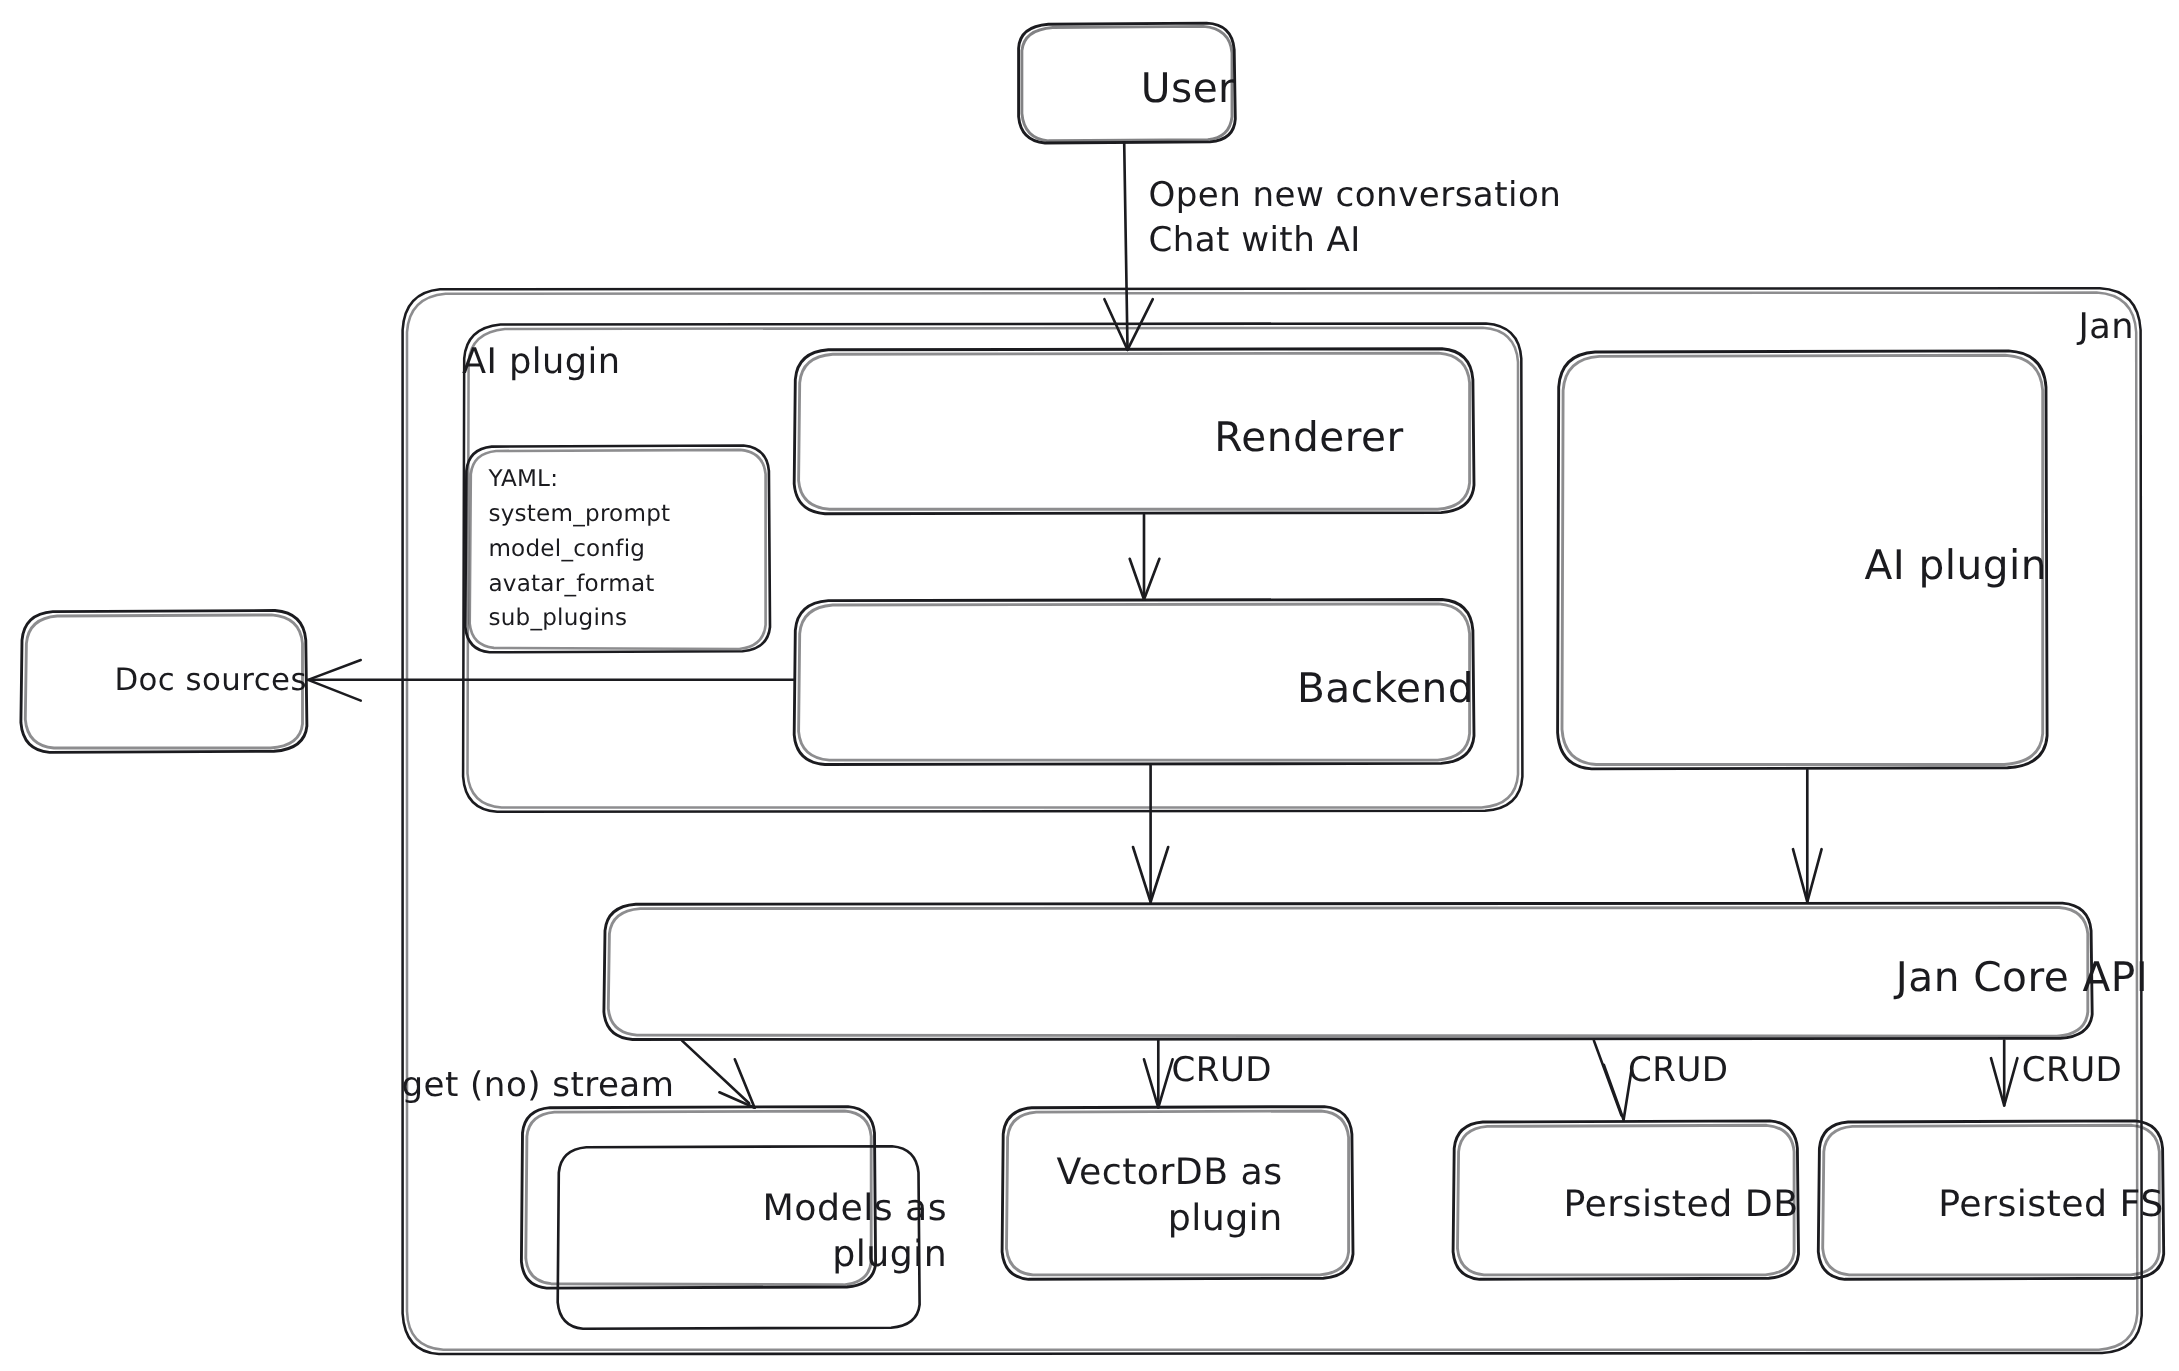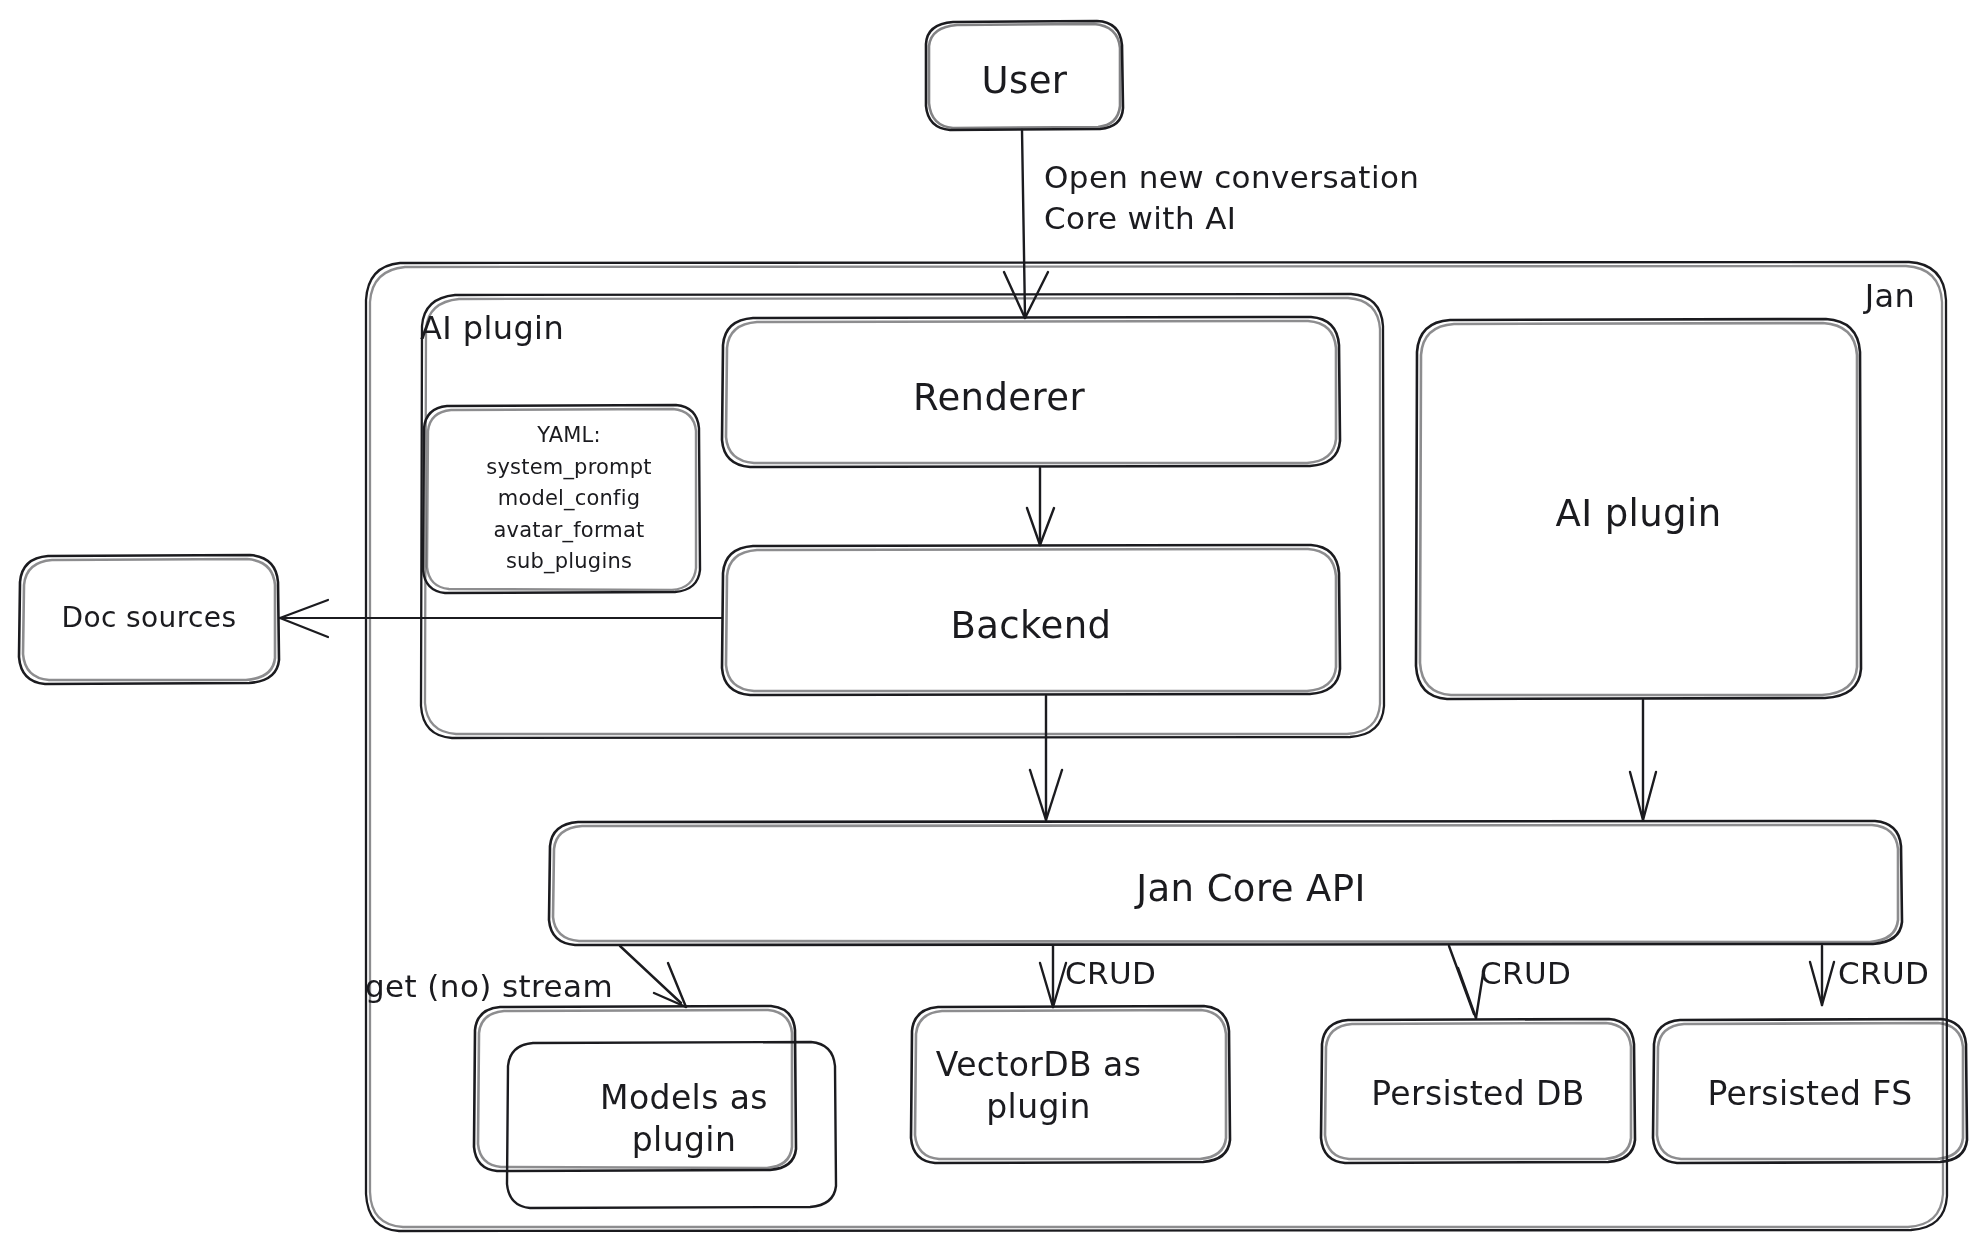--- a/index.html
+++ b/index.html
@@ -21,34 +21,34 @@
     position: absolute;
     left: 0;
     top: 0;
     width: 1981px;
     height: 1246px;
   }
   .node-label {
     position: absolute;
     color: #1b1b1f;
     font-family: "DejaVu Sans", sans-serif;
-    text-align: center;
+    text-align: right;
     line-height: 1.28;
     white-space: pre-line;
     letter-spacing: 0.4px;
     pointer-events: none;
   }
   .lbl-xl   { font-size: 37px; }
   .lbl-lg   { font-size: 28px; }
   .lbl-md   { font-size: 33px; }
   .lbl-cont { font-size: 32px; }
   .lbl-edge { font-size: 31px; }
   .lbl-yaml {
     font-size: 21px;
-    text-align: center;
+    text-align: left;
     line-height: 1.5;
     letter-spacing: 0.2px;
   }
   .edge-label {
     position: absolute;
     color: #1b1b1f;
     font-family: "DejaVu Sans", sans-serif;
     white-space: pre-line;
     line-height: 1.33;
     letter-spacing: 0.4px;
@@ -230,21 +230,21 @@
 plugin</div>
   <div class="hit" style="left:911px; top:1006px; width:319px; height:157px;"></div>
 
   <div class="node-label lbl-md" style="left:1321px; top:1073px; width:314px;">Persisted DB</div>
   <div class="hit" style="left:1321px; top:1019px; width:314px; height:144px;"></div>
 
   <div class="node-label lbl-md" style="left:1653px; top:1073px; width:314px;">Persisted FS</div>
   <div class="hit" style="left:1653px; top:1019px; width:314px; height:144px;"></div>
 
   <div class="edge-label lbl-edge" style="left:1044px; top:157px; width:520px;">Open new conversation
-Core with AI</div>
+Chat with AI</div>
 
   <div class="edge-label lbl-edge" style="left:365px; top:934px; width:330px;margin-top:32px;">get (no) stream</div>
 
   <div class="edge-label lbl-edge" style="left:1065px; top:953px; width:140px;">CRUD</div>
 
   <div class="edge-label lbl-edge" style="left:1480px; top:953px; width:140px;">CRUD</div>
 
   <div class="edge-label lbl-edge" style="left:1838px; top:953px; width:140px;">CRUD</div>
 
 </div>

